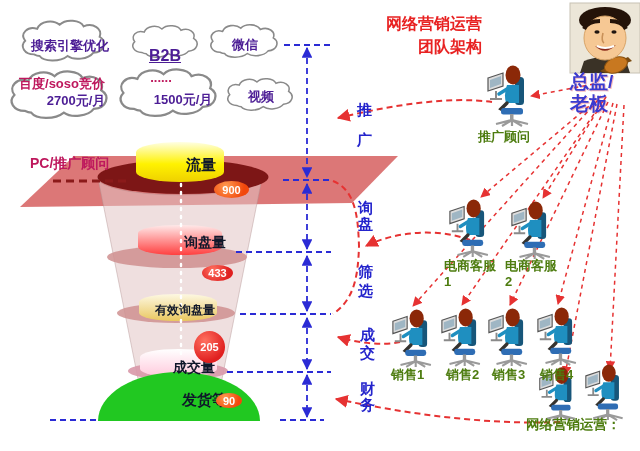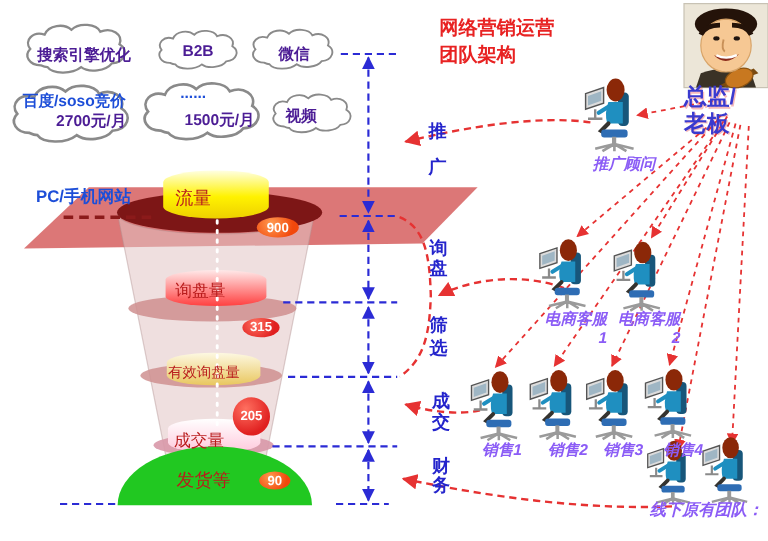--- a/index.html
+++ b/index.html
@@ -1,31 +1,31 @@
 <!DOCTYPE html>
 <html><head>
 <meta charset="utf-8">
 <style>
   html,body{margin:0;padding:0;background:#fff;}
   .canvas{position:relative;width:640px;height:451px;background:#ffffff;overflow:hidden;
           font-family:"Liberation Sans","DejaVu Sans",sans-serif;}
   svg.layer{position:absolute;left:0;top:0;z-index:1;}
   .txt{position:absolute;z-index:2;white-space:nowrap;}
   .red{color:#4c1d95;}
-  .blue{color:#1d4ed8;}
+  .blue{color:#be185d;}
   .bold{font-weight:bold;}
   .cloud-line{position:absolute;z-index:2;font-weight:bold;font-size:13px;text-align:center;}
-  .stage-label{position:absolute;z-index:3;font-weight:normal;color:#b91c1c;text-align:left;}
+  .stage-label{position:absolute;z-index:3;font-weight:bold;color:#0f172a;text-align:right;}
   .badge{position:absolute;z-index:3;border-radius:50%;color:#fff;font-weight:bold;font-size:11px;
          text-align:center;background:radial-gradient(circle at 35% 30%,#ff9a50,#f2480c 70%);
          display:flex;align-items:center;justify-content:center;margin-top:44px;}
   .phase{position:absolute;z-index:3;width:17px;font-weight:bold;color:#2424cc;font-size:15px;
          text-align:center;word-break:break-all;margin-left:48px;}
-  .team-label{position:absolute;z-index:3;font-weight:bold;color:#8b5cf6;font-size:13px;text-align:right;font-style:italic;}
-  .title{position:absolute;z-index:3;left:366px;top:12px;width:116px;text-align:left;
+  .team-label{position:absolute;z-index:3;font-weight:bold;color:#4d7c0f;font-size:13px;text-align:left;}
+  .title{position:absolute;z-index:3;left:366px;top:12px;width:116px;text-align:right;
          color:#e82222;font-weight:bold;font-size:16px;line-height:23px;}
   .bosslbl{position:absolute;z-index:3;left:570px;top:71px;width:70px;text-align:left;
          color:#3a3acf;font-weight:bold;font-size:19px;line-height:22px;
          text-shadow:1px 1px 0 rgba(230,60,60,.35);}
 </style>
 </head>
 <body>
 
 <div class="canvas">
 
@@ -190,38 +190,38 @@
     <div>网络营销运营</div>
     <div>团队架构</div>
   </div>
 
   <div class="bosslbl">
     <div>总监/</div>
     <div>老板</div>
   </div>
 
   <div class="cloud-line red" style="left:20px;top:37px;width:100px;">搜索引擎优化</div>
-  <div class="cloud-line red" style="left:140px;top:35px;width:50px;font-size:13px;">B2B</div>
+  <div class="cloud-line red" style="left:140px;top:47px;width:50px;font-size:16px;text-decoration:underline;">B2B</div>
   <div class="cloud-line red" style="left:218px;top:36px;width:54px;">微信</div>
   <div class="cloud-line blue" style="left:16px;top:75px;width:92px;">百度/soso竞价</div>
   <div class="cloud-line red" style="left:30px;top:92px;width:92px;">2700元/月</div>
   <div class="cloud-line blue" style="left:130px;top:70px;width:62px;">......</div>
   <div class="cloud-line red" style="left:145px;top:91px;width:76px;">1500元/月</div>
-  <div class="cloud-line red" style="left:224px;top:88px;width:54px;">视频</div>
-
-  <div class="txt blue bold" style="left:30px;top:155px;font-size:14px;">PC/手机网站</div>
+  <div class="cloud-line red" style="left:234px;top:88px;width:54px;">视频</div>
+
+  <div class="txt blue bold" style="left:30px;top:155px;font-size:14px;">PC/推广顾问</div>
 
   <div class="stage-label" style="left:146px;top:156px;width:70px;font-size:15px;">流量</div>
   <div class="stage-label" style="left:146px;top:234px;width:80px;font-size:14px;">询盘量</div>
   <div class="stage-label" style="left:140px;top:302px;width:75px;font-size:12px;">有效询盘量</div>
   <div class="stage-label" style="left:145px;top:359px;width:70px;font-size:14px;">成交量</div>
   <div class="stage-label" style="left:147px;top:391px;width:80px;font-size:15px;">发货等</div>
 
   <div class="badge" style="left:214px;top:137px;width:35px;height:17px;">900</div>
-  <div class="badge" style="left:202px;top:221px;width:31px;height:16px;background:radial-gradient(circle at 35% 30%,#ff7060,#e02020 70%);">315</div>
+  <div class="badge" style="left:202px;top:221px;width:31px;height:16px;background:radial-gradient(circle at 35% 30%,#ff7060,#e02020 70%);">433</div>
   <div class="badge" style="left:194px;top:287px;width:31px;height:32px;background:radial-gradient(circle at 35% 30%,#ff7060,#e02020 70%);">205</div>
   <div class="badge" style="left:216px;top:349px;width:26px;height:15px;">90</div>
 
   <div class="phase" style="left:308px;top:95px;line-height:30px;">推广</div>
   <div class="phase" style="left:309px;top:200px;line-height:16px;">询盘</div>
   <div class="phase" style="left:309px;top:262px;line-height:19px;">筛选</div>
   <div class="phase" style="left:311px;top:326px;line-height:18px;">成交</div>
   <div class="phase" style="left:311px;top:381px;line-height:16px;">财务</div>
 
   <div class="team-label" style="left:478px;top:128px;width:68px;">推广顾问</div>
@@ -231,16 +231,16 @@
   </div>
   <div class="team-label" style="left:505px;top:258px;width:62px;line-height:16px;">
     <div>电商客服</div>
     <div>2</div>
   </div>
   <div class="team-label" style="left:391px;top:366px;width:44px;">销售1</div>
   <div class="team-label" style="left:446px;top:366px;width:44px;">销售2</div>
   <div class="team-label" style="left:492px;top:366px;width:44px;">销售3</div>
   <div class="team-label" style="left:540px;top:366px;width:46px;">销售4</div>
   <div class="team-label" style="left:526px;top:417px;width:110px;font-size:13.5px;line-height:15px;">
-    <div>线下原有团队：</div>
+    <div>网络营销运营：</div>
   </div>
 
 </div>
 
 </body></html>

